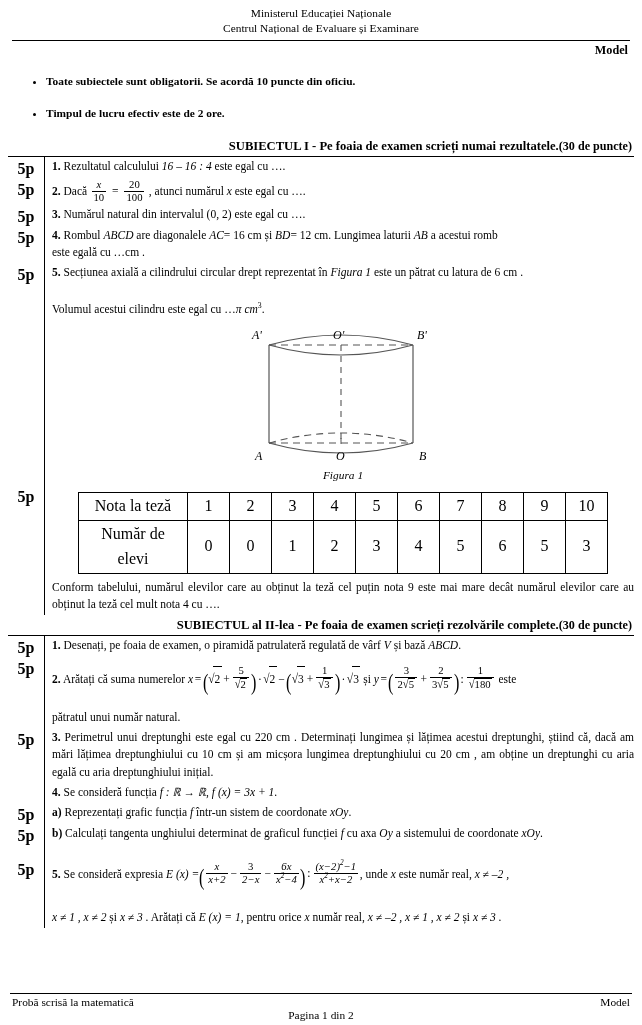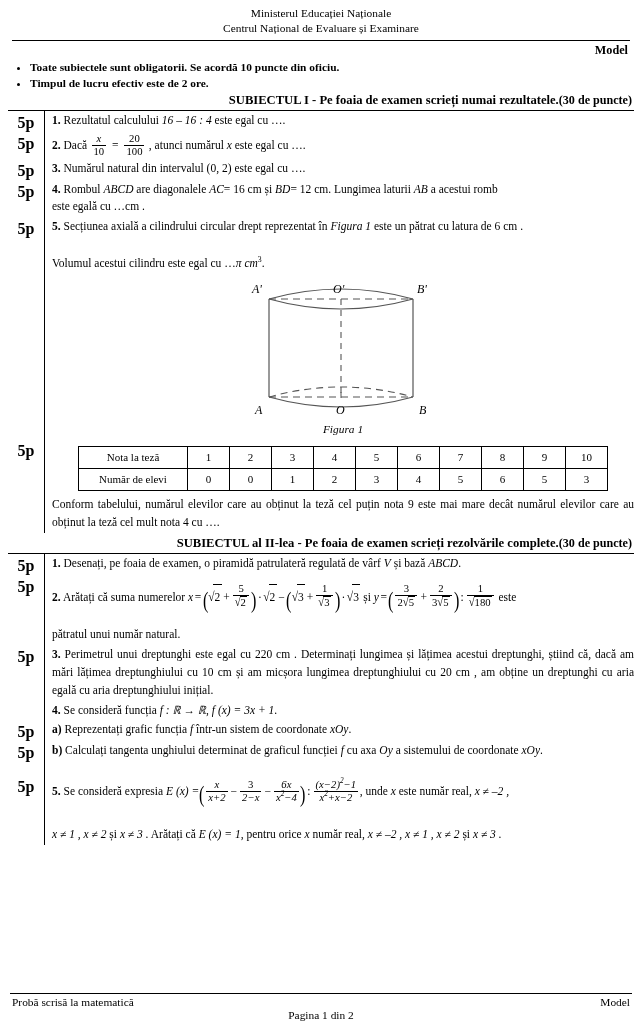--- a/index.html
+++ b/index.html
@@ -57,21 +57,21 @@
   }
 
   
   ul.instructions {
     margin: 2px 0 0 0;
     padding-left: 30px;
     font-weight: bold;
     font-size: 11.4px;
     line-height: 1.38;
   }
-  ul.instructions li { margin: 0; padding: 0; }
+  ul.instructions li { margin: 16px; padding: 0; }
 
   
   .subject-bar {
     display: flex;
     justify-content: flex-end;
     align-items: baseline;
     font-weight: bold;
     font-size: 12.6px;
     padding: 1px 10px 1px 8px;
   }
@@ -159,21 +159,21 @@
     font-style: italic;
     font-size: 11.4px;
     text-align: center;
     margin-top: -2px;
   }
 
   
   .table-wrap { display: flex; justify-content: center; padding: 6px 0 5px 0; }
   table.grades {
     border-collapse: collapse;
-    font-size: 11px;
+    font-size: 16px;
   }
   table.grades td {
     border: 1px solid #000;
     height: 19px;
     text-align: center;
     padding: 1px 4px;
   }
   table.grades td.lbl {
     width: 92px;
     text-align: center;

